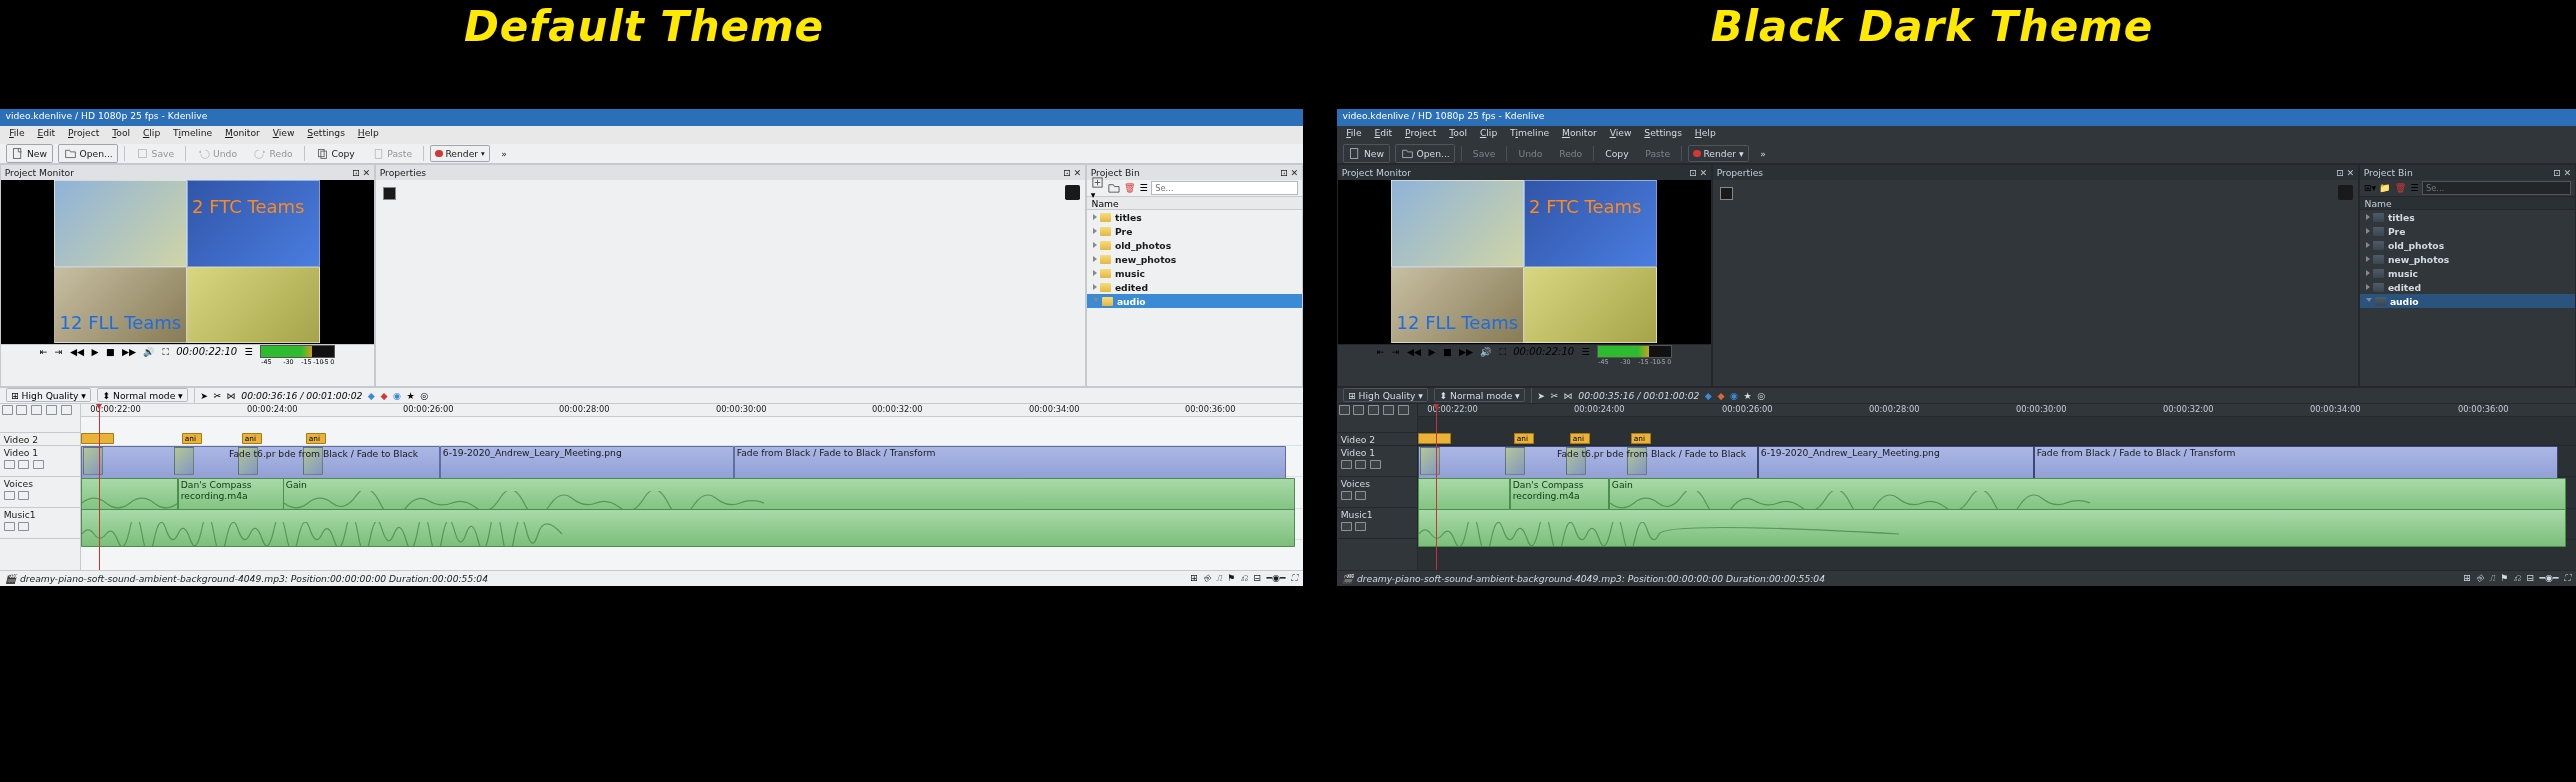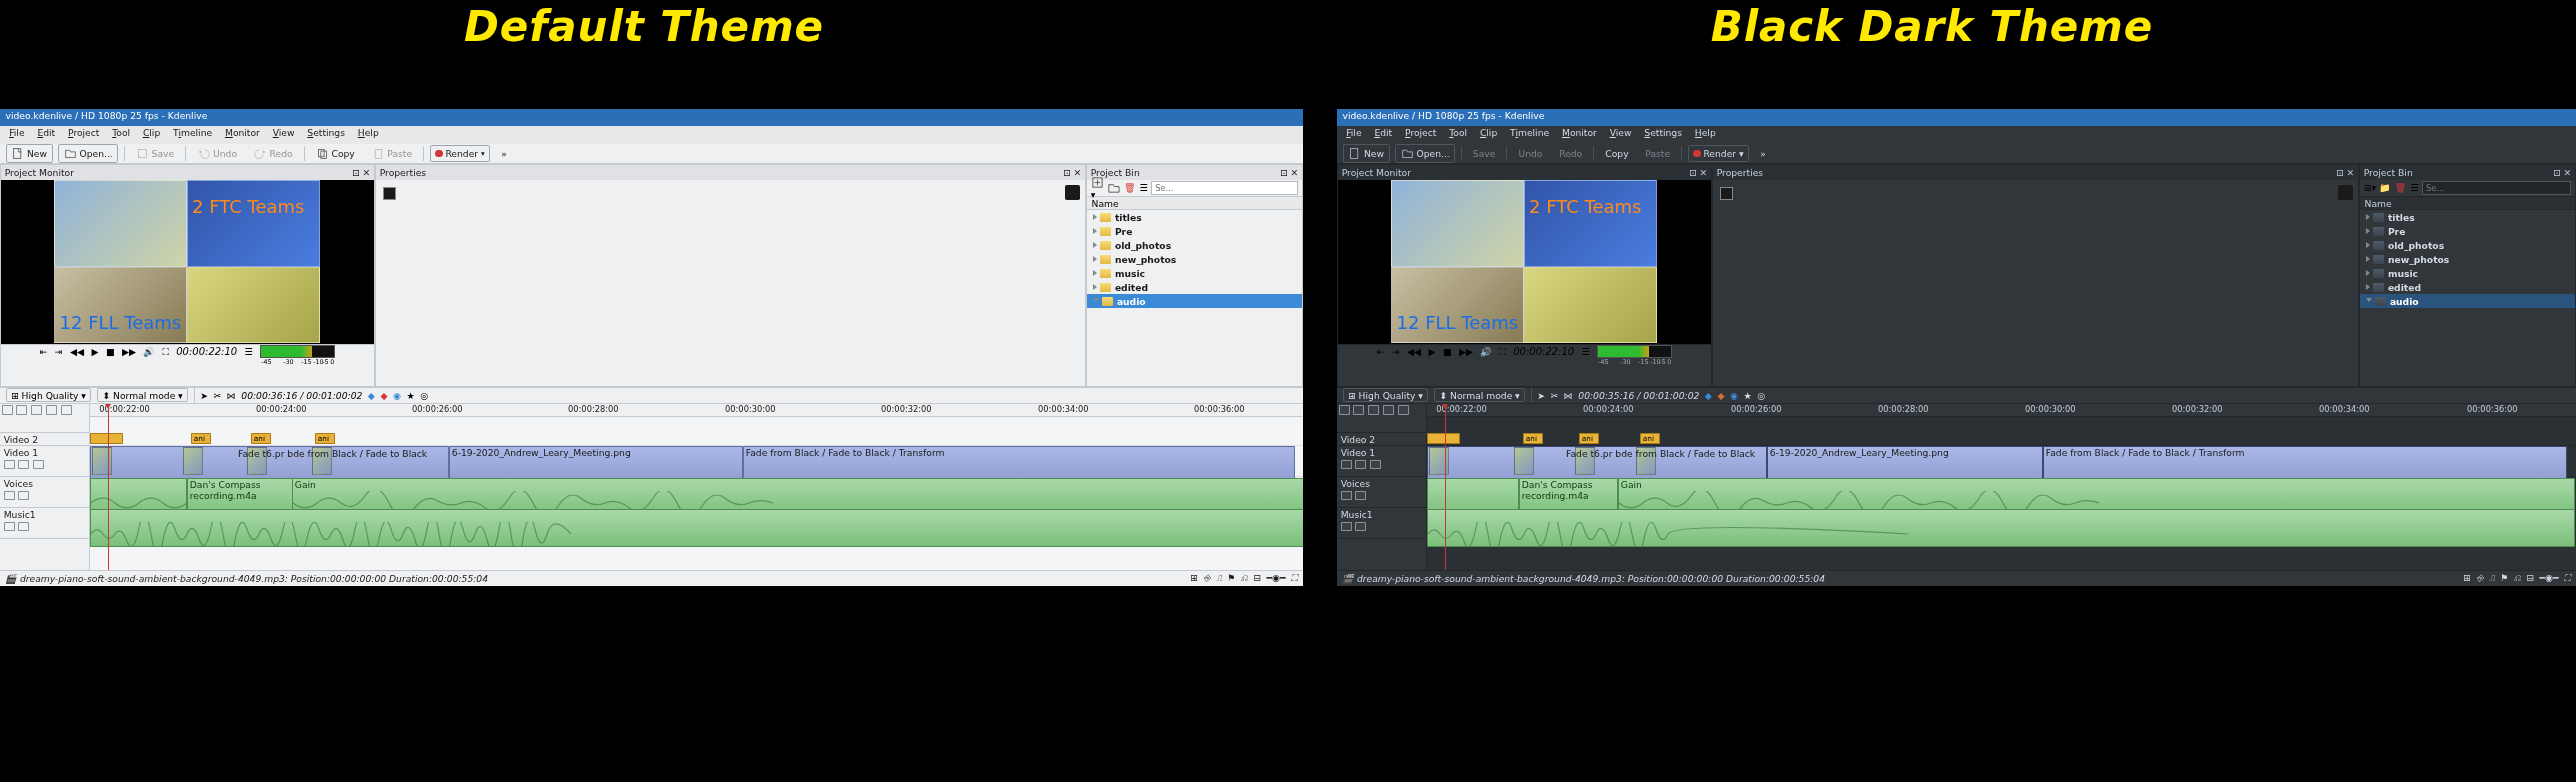--- a/index.html
+++ b/index.html
@@ -74,21 +74,21 @@
 .tri.open{border-left:none;border-right:none;border-top:4.6px solid #888;border-left:3.7px solid transparent;border-right:3.7px solid transparent}
 .foldericon{width:11px;height:9.2px;background:linear-gradient(#f7dc7a,#e3b841);border-radius:0.9px}
 .dark .foldericon{background:linear-gradient(#4e5b68,#3a4550)}
 .tlhead{height:16.6px;display:flex;align-items:center;gap:5.5px;padding:0 5.5px;border-top:0.9px solid;border-bottom:0.9px solid}
 .light .tlhead{background:#eff0f1;border-color:#c6cacf}
 .dark .tlhead{background:#31363b;border-color:#24282c;color:#d3dae1}
 .combo{display:flex;align-items:center;gap:2.8px;border:0.9px solid;padding:0.9px 4.6px;border-radius:1.8px;height:14px}
 .light .combo{border-color:#b3b9bf}
 .dark .combo{border-color:#4e555c}
 .timeline{display:flex;height:166px}
-.trackhdrs{width:90px;border-right:0.9px solid}
+.trackhdrs{width:81px;border-right:0.9px solid}
 .light .trackhdrs{background:#eff0f1;border-color:#c6cacf}
 .dark .trackhdrs{background:#31363b;border-color:#24282c}
 .tlcorner{height:29px;display:flex;flex-wrap:wrap;gap:3.7px;padding:1.8px;border-bottom:0.9px solid #c6cacf}
 .dark .tlcorner{border-color:#24282c}
 .trkhdr{border-bottom:0.9px solid;padding:1.8px 3.7px}
 .light .trkhdr{border-color:#c6cacf;color:#1a1a1a}
 .dark .trkhdr{border-color:#24282c;color:#d3dae1}
 .trkhdr.v2{height:13px}
 .trkhdr.v1{height:31px}
 .trkhdr.a{height:31px}

